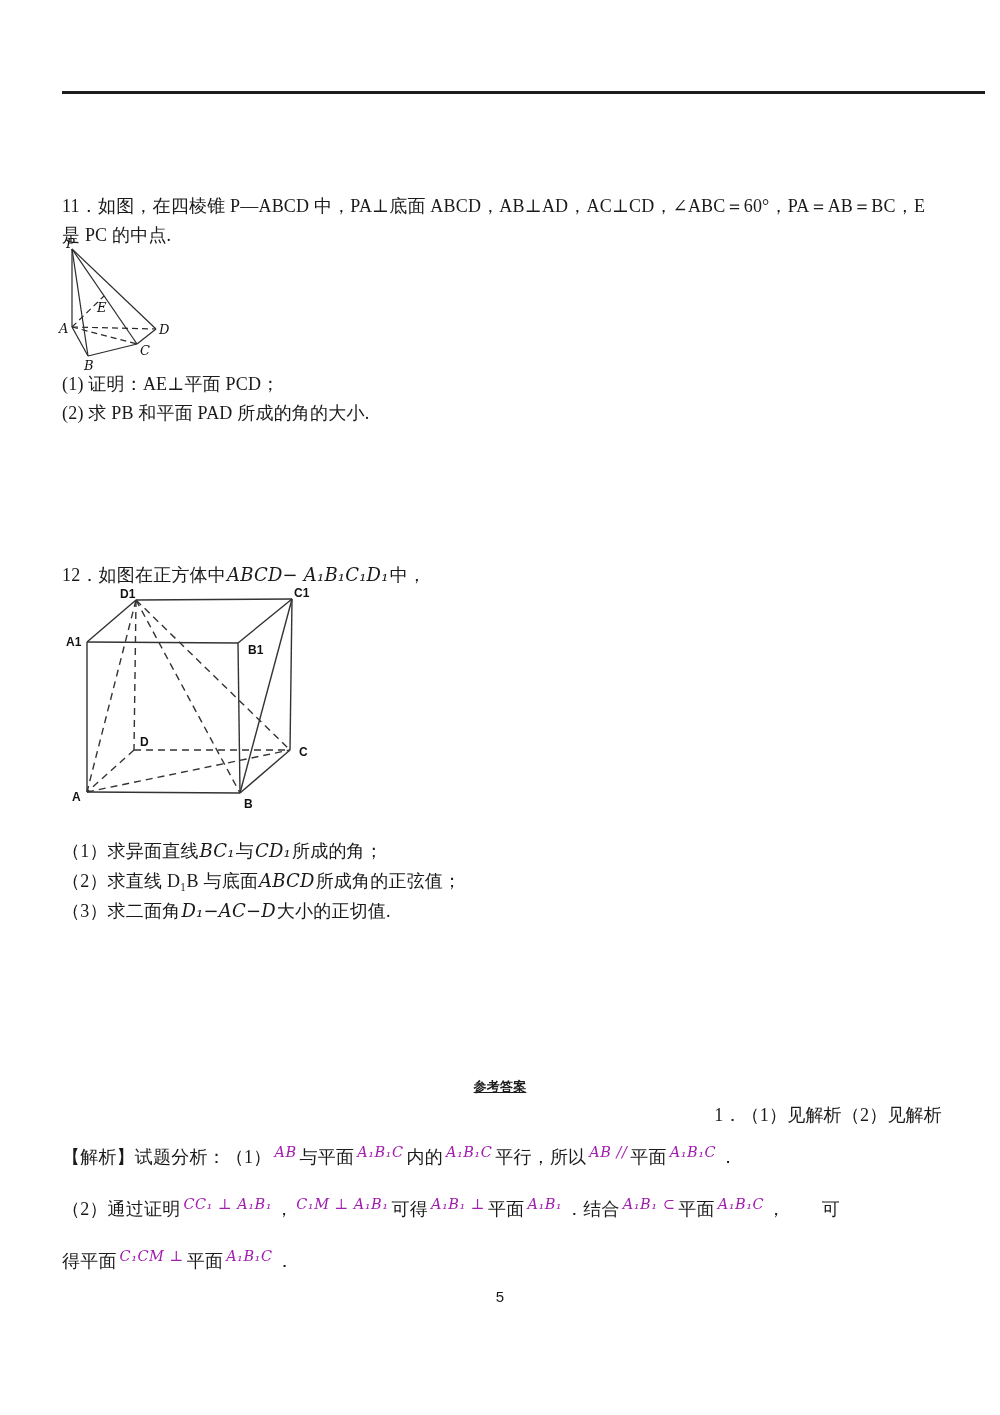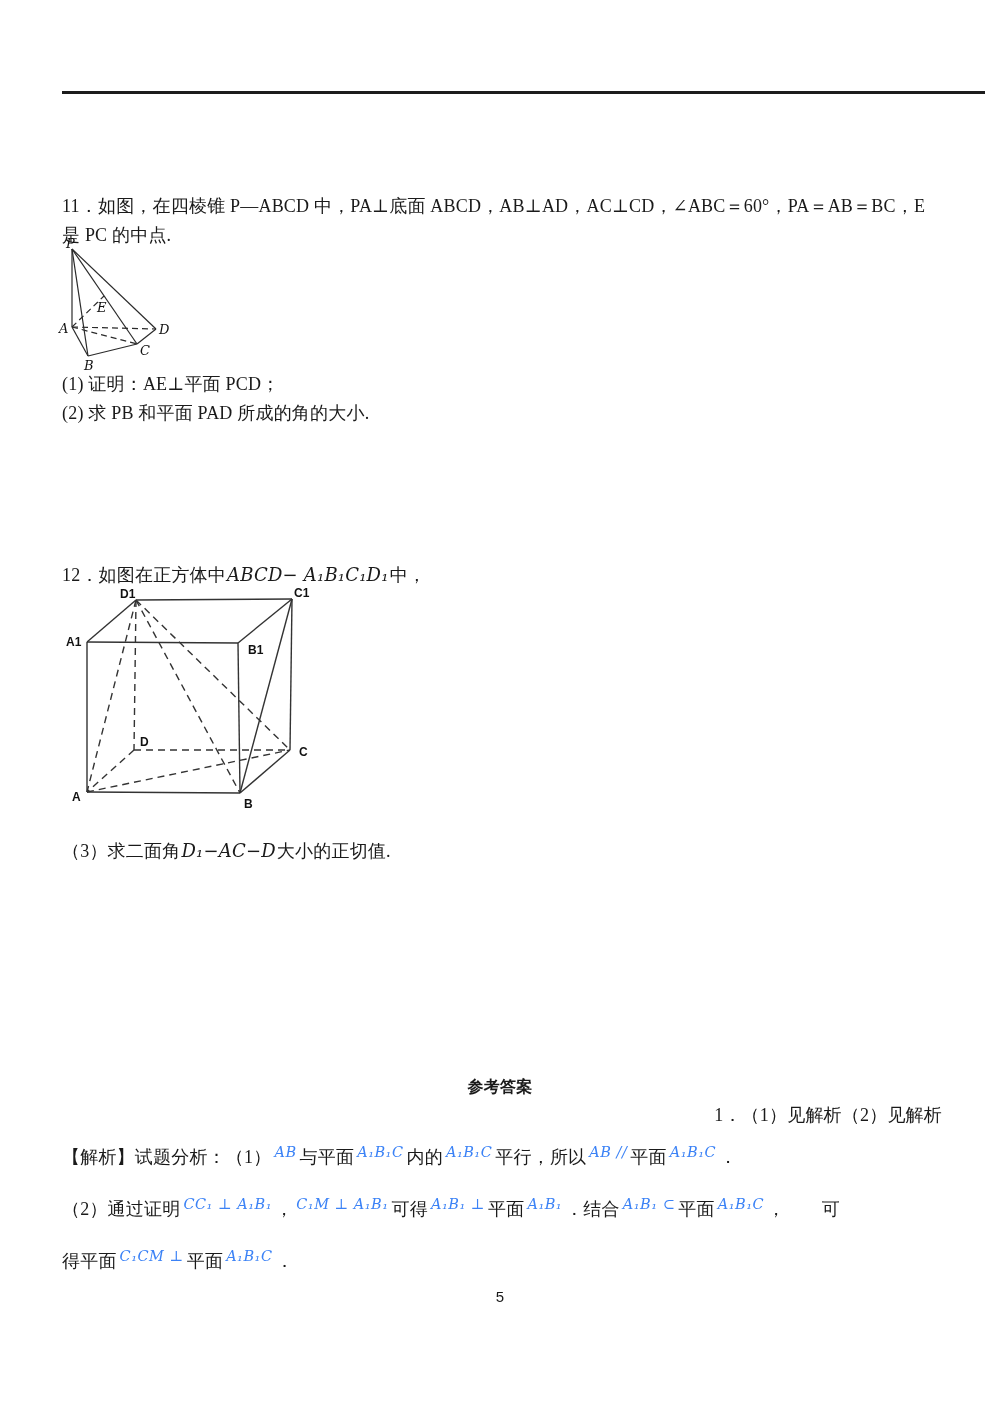--- a/index.html
+++ b/index.html
@@ -5,27 +5,27 @@
   html,body{margin:0;padding:0;}
   body{
     width:1000px;height:1415px;position:relative;background:#ffffff;
     font-family:"Liberation Serif","DejaVu Serif",serif;color:#1a1a1a;
     overflow:hidden;
   }
   .abs{position:absolute;}
   .rule{background:#1c1c1c;height:3px;}
   .body-text{font-size:18px;line-height:29px;letter-spacing:0.2px;}
   .center{text-align:center;}
-  .heading{font-weight:bold;font-size:16px;}
+  .heading{font-weight:bold;font-size:13px;text-decoration:underline;}
   
   .mi{font-style:italic;font-family:"DejaVu Serif","Liberation Serif",serif;padding:0 1px;}
   
   .fm{
     font-style:italic;font-family:"DejaVu Serif","Liberation Serif",serif;
-    color:#3b82f6;font-size:14.5px;position:relative;top:-6px;margin:0 3px;
+    color:#a21caf;font-size:14.5px;position:relative;top:-6px;margin:0 3px;
     letter-spacing:0.5px;
   }
   svg text.vlab{font-family:"DejaVu Serif","Liberation Serif",serif;font-style:italic;font-size:13px;fill:#111;}
   svg text.blab{font-family:"Liberation Sans","DejaVu Sans",sans-serif;font-weight:bold;font-size:12px;fill:#111;}
   svg line.s{stroke:#2a2a2a;stroke-width:1.2;}
   svg line.d{stroke:#2a2a2a;stroke-width:1.2;stroke-dasharray:6 4;}
   svg line.s2{stroke:#333;stroke-width:1.4;}
   svg line.d2{stroke:#333;stroke-width:1.4;stroke-dasharray:7 5;}
   .pagenum{font-size:15px;font-family:"Liberation Sans","DejaVu Sans",sans-serif;}
 </style>
@@ -94,20 +94,26 @@
   <text class="blab" x="8" y="60">A1</text>
   <text class="blab" x="190" y="68">B1</text>
   <text class="blab" x="82" y="160">D</text>
   <text class="blab" x="241" y="170">C</text>
   <text class="blab" x="14" y="215">A</text>
   <text class="blab" x="186" y="222">B</text>
 </svg>
 
 <div class="abs body-text" style="left:62px;top:836px;width:880px;">
   <div>
+    <span>（1）求异面直线</span><span class="mi">BC₁</span><span>与</span><span class="mi">CD₁</span><span>所成的角；</span>
+  </div>
+  <div>
+    <span>（2）求直线 D₁B 与底面</span><span class="mi">ABCD</span><span>所成角的正弦值；</span>
+  </div>
+  <div>
     <span>（3）求二面角</span><span class="mi">D₁−AC−D</span><span>大小的正切值.</span>
   </div>
 </div>
 
 <div class="abs body-text heading center" style="left:0;top:1072px;width:1000px;">参考答案</div>
 
 <div class="abs body-text" style="left:62px;top:1101px;width:880px;text-align:right;">1．（1）见解析（2）见解析</div>
 
 <div class="abs body-text" style="left:62px;top:1143px;width:900px;">
   <span>【解析】试题分析：（1）</span><span class="fm">AB</span><span>与平面</span><span class="fm">A₁B₁C</span><span>内的</span><span class="fm">A₁B₁C</span><span>平行，所以</span><span class="fm">AB //</span><span>平面</span><span class="fm">A₁B₁C</span><span>．</span>

